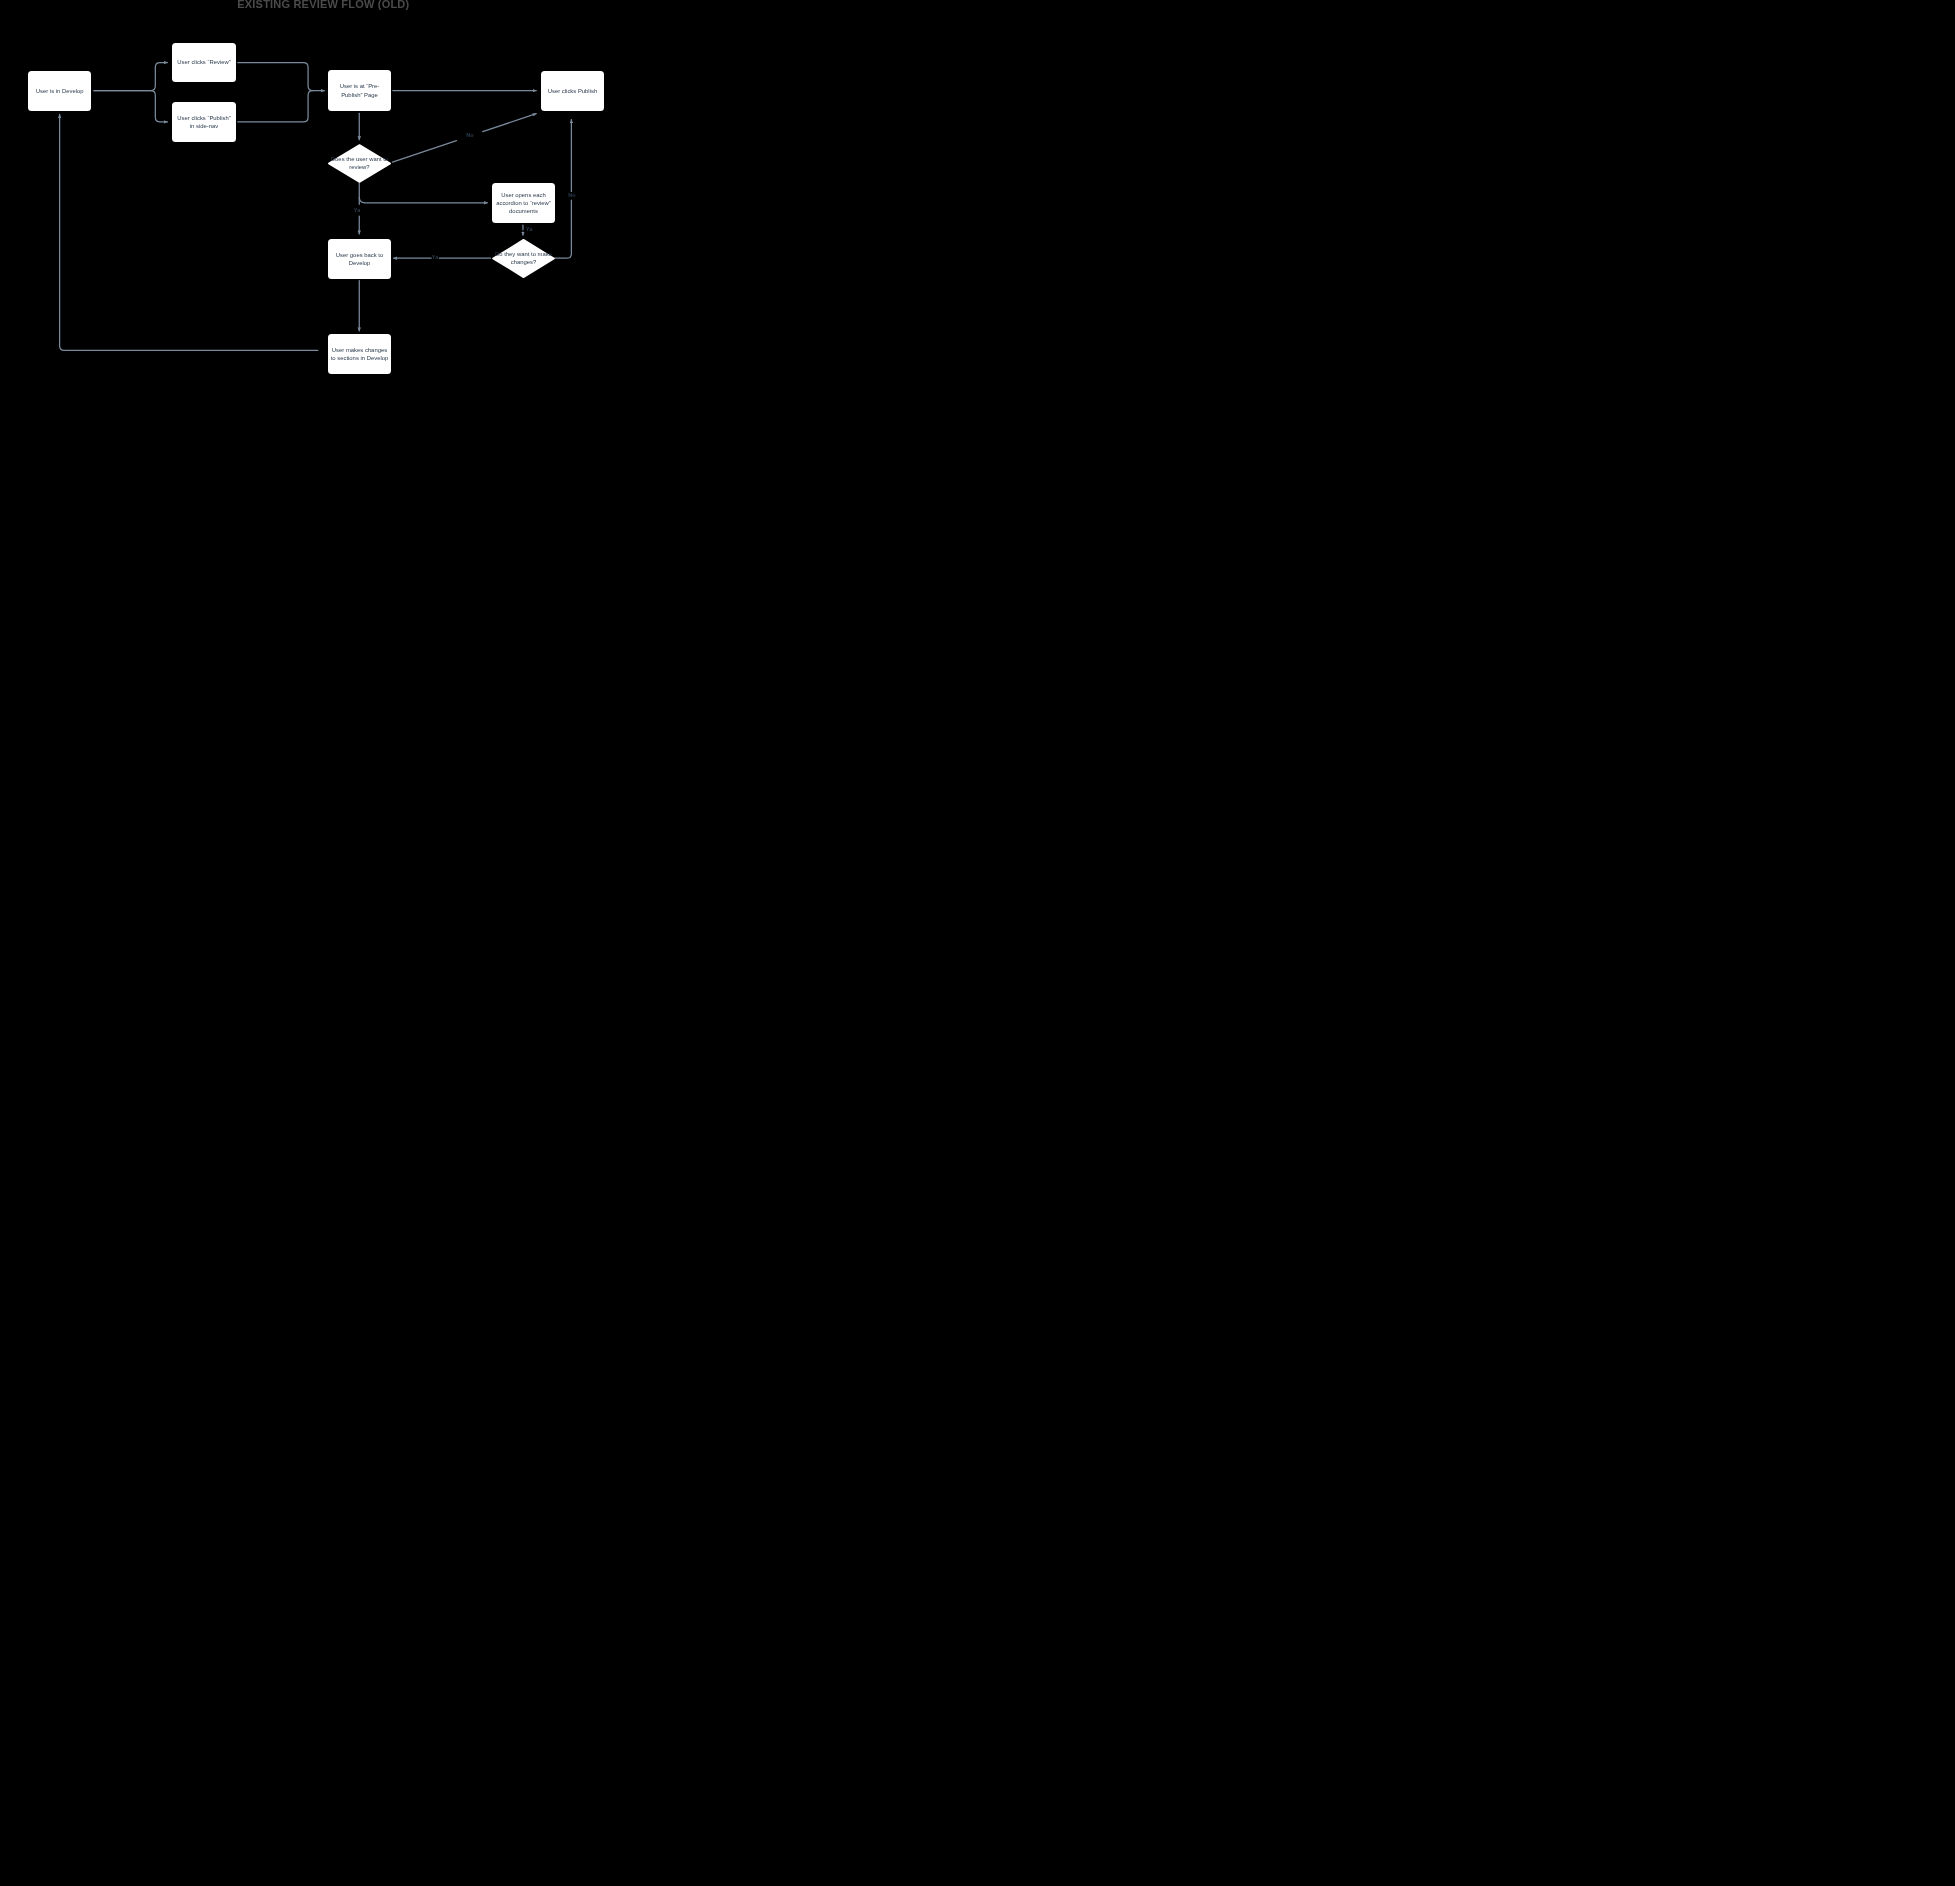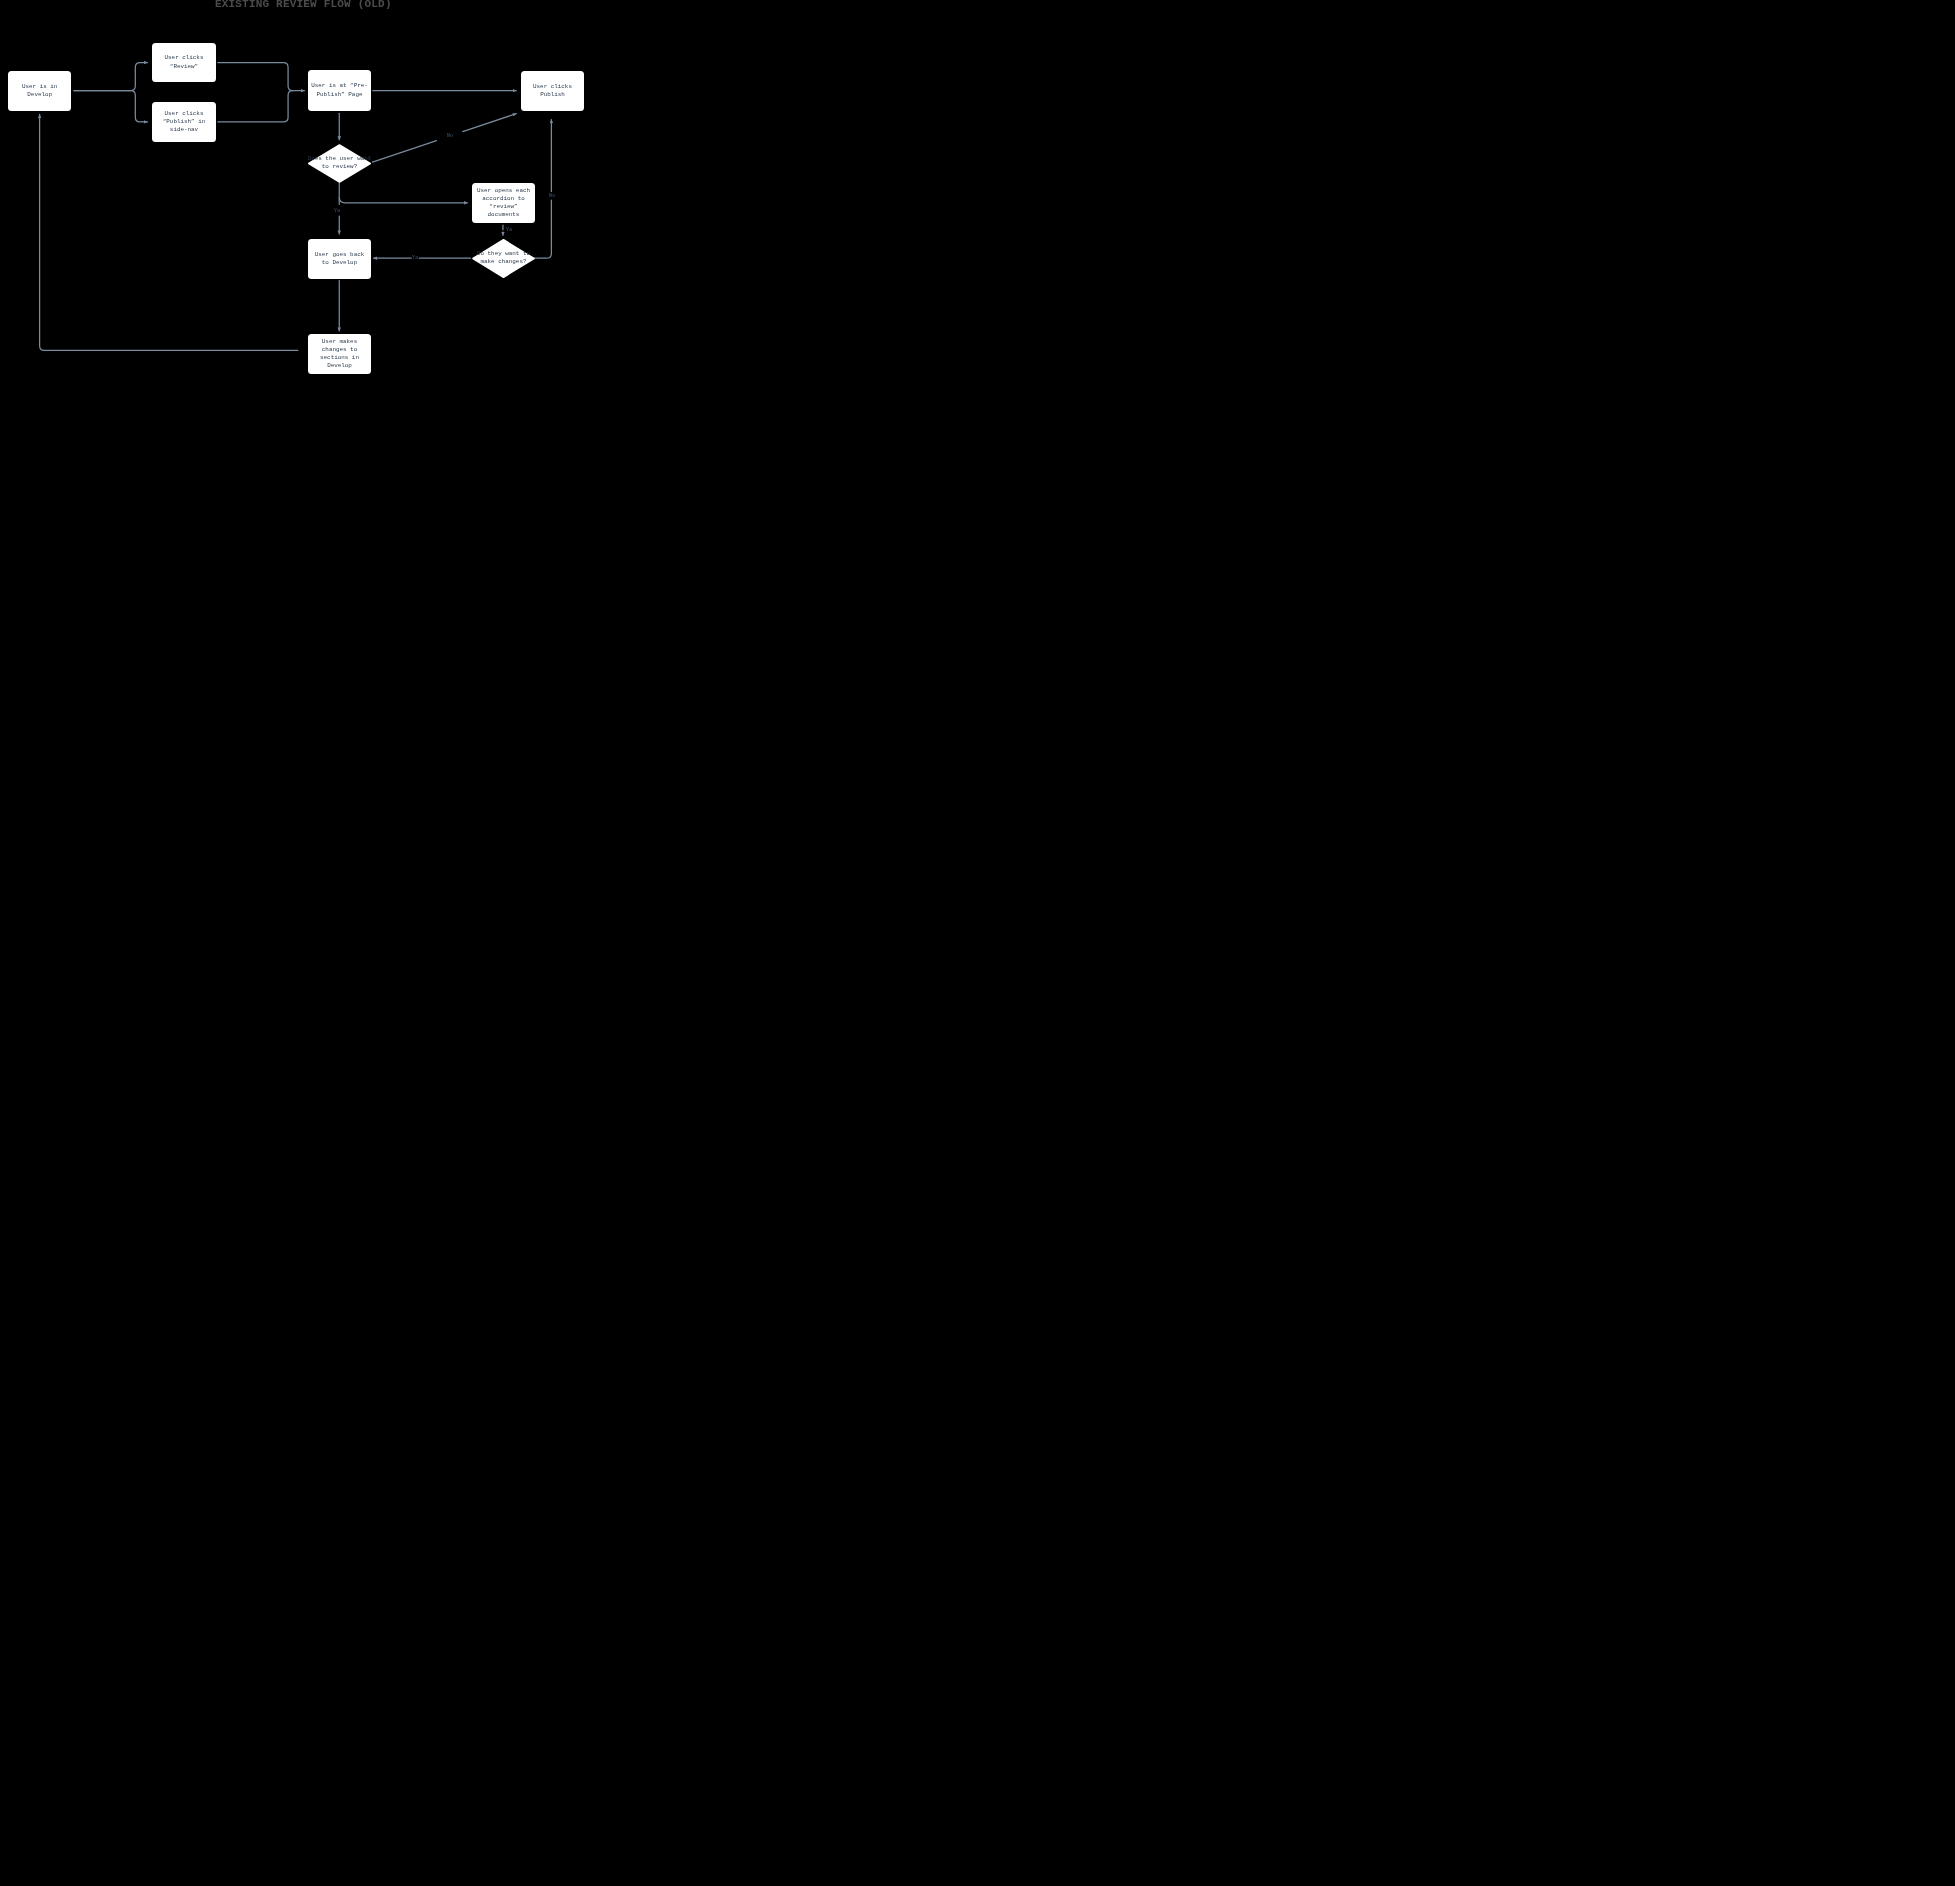--- a/index.html
+++ b/index.html
@@ -7,22 +7,23 @@
     --node-fill:#ffffff;
     --node-text:#2c3c4e;
     --connector:#7a8a9c;
     --title:#4b4b4b;
   }
   html,body{margin:0;padding:0;background:var(--background);}
   #canvas{
     position:relative;
     width:591px;height:377px;
     background:var(--background);
-    font-family:Liberation Mono, monospace;
+    font-family:Liberation Sans, sans-serif;
     overflow:hidden;
+    margin-left:20px;
   }
   .page-title{
     position:absolute;
     top:-2.3px;
     left:calc(50% + 7.8px);
     transform:translateX(-50%);
     color:var(--title);
     font-size:11px;
     font-weight:bold;
     letter-spacing:0.2px;

